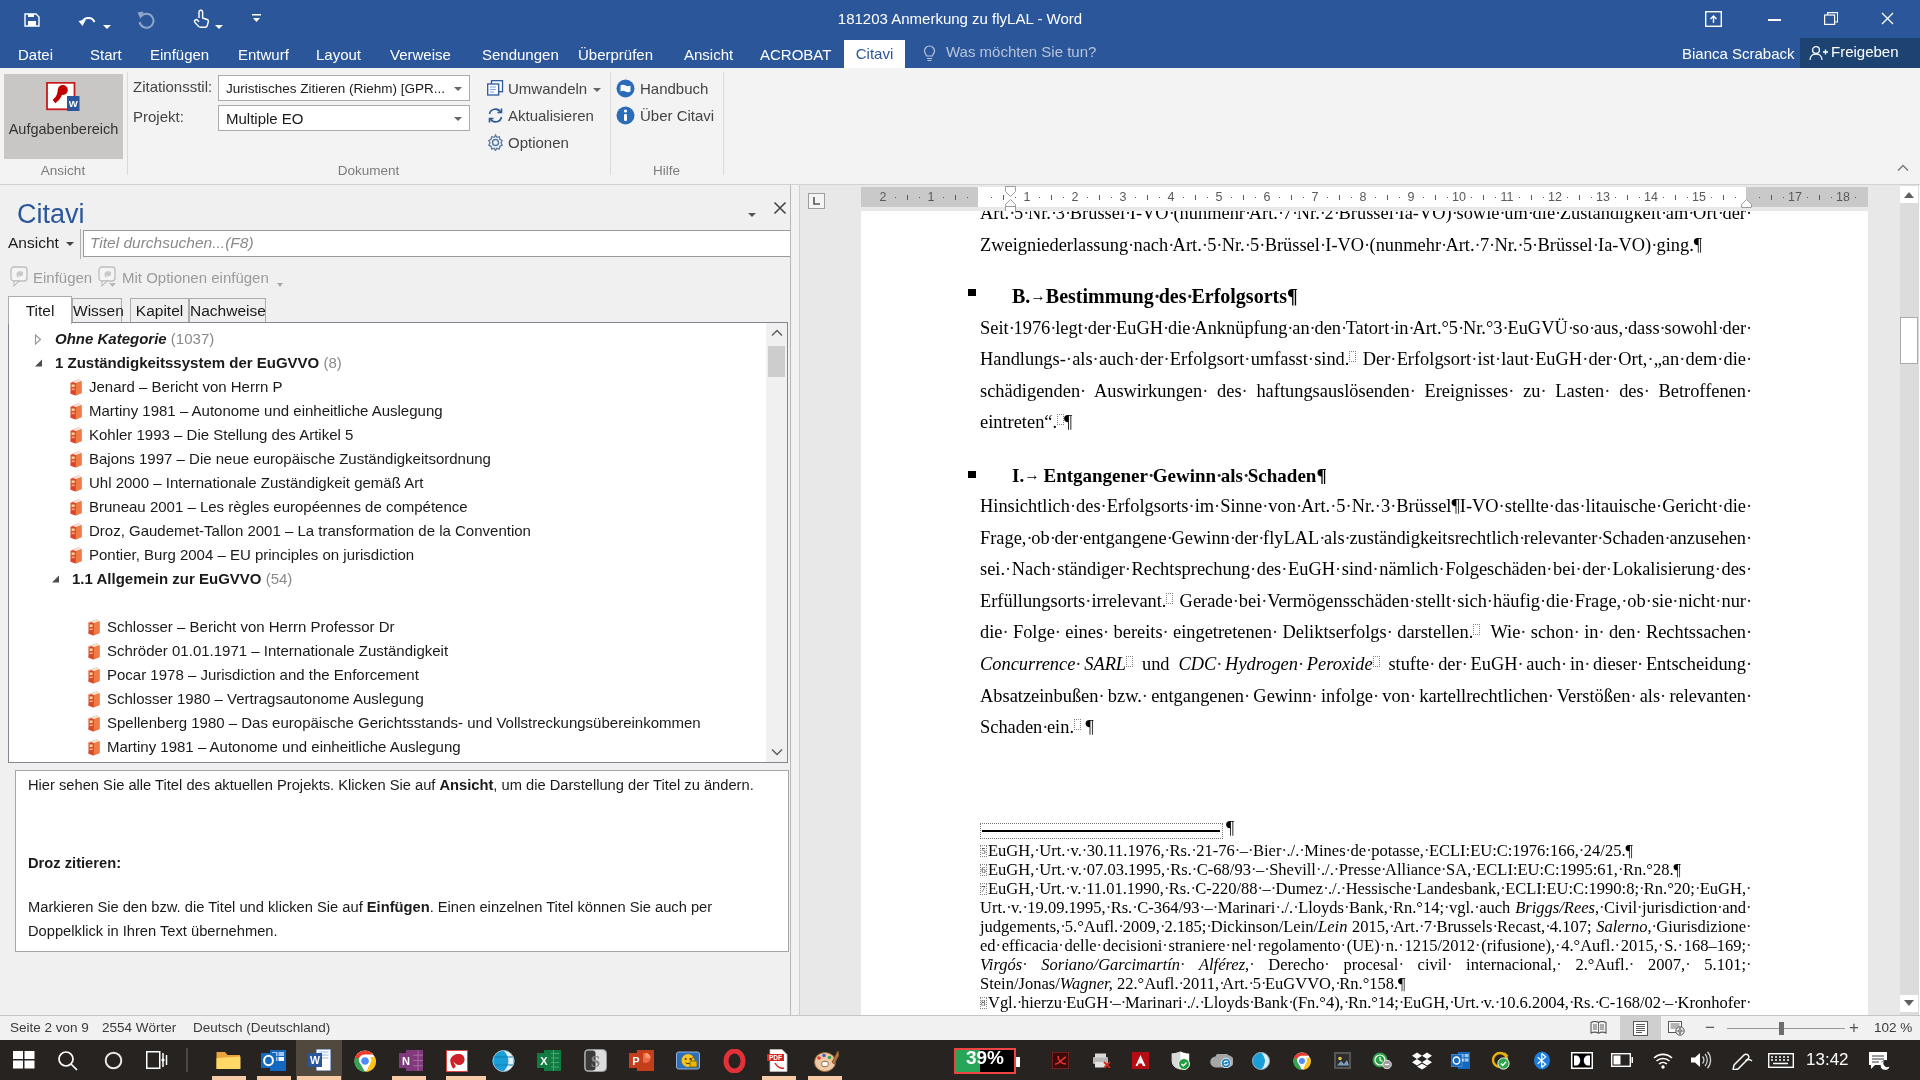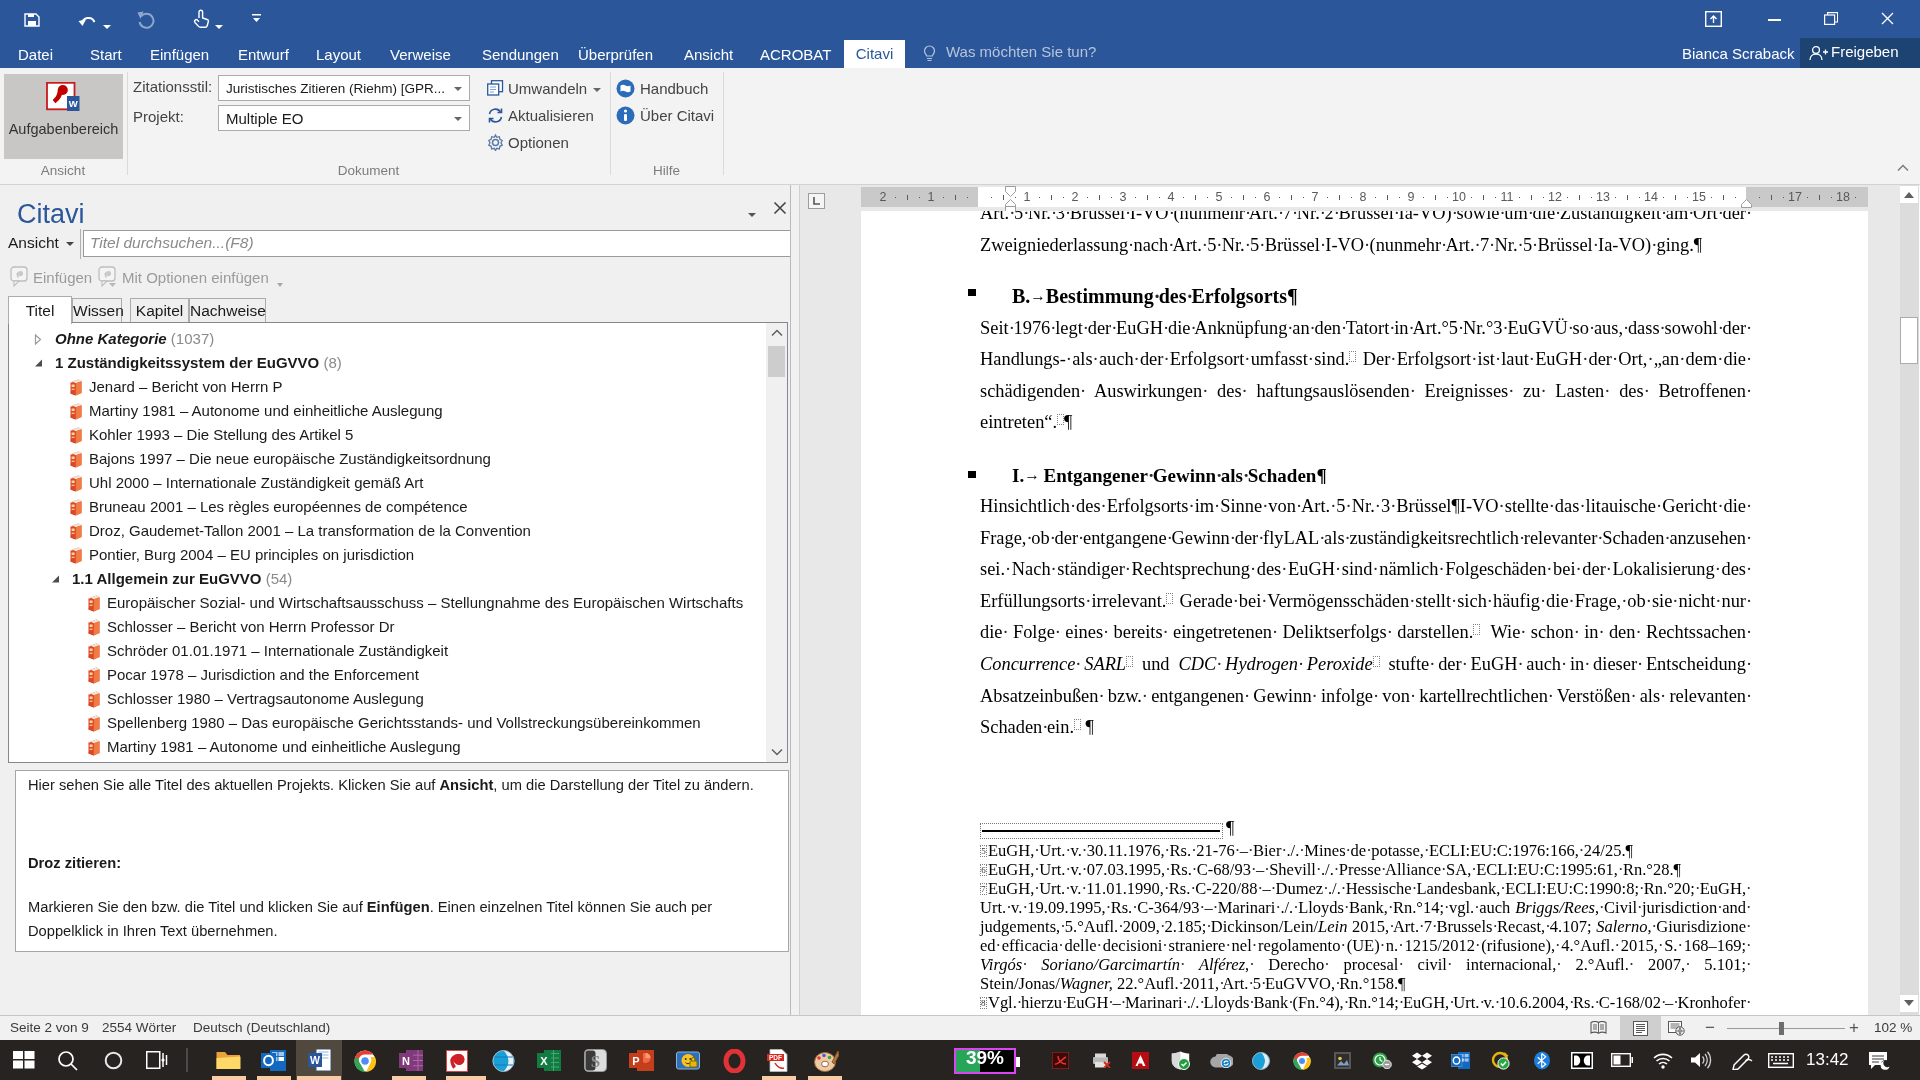--- a/index.html
+++ b/index.html
@@ -66,20 +66,21 @@
 <path d="M6.5 0.5 l-6 1 l3 6.5 z" fill="#8fa6c9"></path>
     </svg>
 <svg class="ab" style="left:193px;top:9px" width="17" height="20" viewBox="0 0 17 20">
 <path d="M6 9 V3 a1.8 1.8 0 0 1 3.6 0 V9 l4.5 1.5 a1.8 1.8 0 0 1 1.2 2.2 l-1.1 4 a2.2 2.2 0 0 1 -2.1 1.6 H7.5 a2.6 2.6 0 0 1 -2 -0.9 L2 13.5 a1.7 1.7 0 0 1 2.6 -2.2 L6 12.8" fill="none" stroke="#fff" stroke-width="1.4"></path>
     </svg>
 <div class="ab" style="left:215px;top:17px"><span class="caret" style="border-top-color:#fff"></span></div>
 <svg class="ab" style="left:252px;top:13px" width="10" height="12" viewBox="0 0 10 12">
 <rect x="0" y="1" width="9" height="1.5" fill="#fff"></rect>
       <path d="M1 5 l3.5 4 l3.5 -4 z" fill="#fff"></path>
     </svg>
+<div class="ab" id="titletext">181203 Anmerkung zu flyLAL - Word</div>
 <svg class="ab" style="left:1705px;top:11px" width="17" height="16" viewBox="0 0 17 16">
 <rect x="0.7" y="0.7" width="15.6" height="14.6" fill="none" stroke="#fff" stroke-width="1.4"></rect>
 <path d="M8.5 12 V5 M5.5 8 l3-3 l3 3" fill="none" stroke="#fff" stroke-width="1.4"></path>
     </svg>
 <div class="ab" style="left:1768px;top:19px;width:13px;height:1.5px;background:#fff"></div>
 <svg class="ab" style="left:1824px;top:12px" width="14" height="13" viewBox="0 0 14 13">
 <rect x="0.6" y="3" width="10" height="9.4" fill="none" stroke="#fff" stroke-width="1.2"></rect>
 <path d="M3.6 3 V0.6 h10 V10 h-3" fill="none" stroke="#fff" stroke-width="1.2"></path>
     </svg>
 <svg class="ab" style="left:1881px;top:12px" width="13" height="13" viewBox="0 0 13 13">
@@ -293,31 +294,20 @@
 <rect x="1.6" y="5.5" width="3" height="2.5" fill="#ffd796"></rect>
 <rect x="1.6" y="9.5" width="3" height="1.6" fill="#ffb37a"></rect>
         </svg>
         <span style="position:absolute;left:80px">Pontier, Burg 2004 – EU principles on jurisdiction</span>
       </div>
 <div class="trow" style="top:244px">
         <svg style="position:absolute;left:42px;top:7px" width="9" height="10" viewBox="0 0 9 10">
           <path d="M8 1.5 L8 8.5 L1 8.5 z" fill="#4d4d4d"></path>
         </svg>
         <span style="position:absolute;left:63px"><b>1.1 Allgemein zur EuGVVO</b> <span class="cnt">(54)</span></span>
-      </div>
-<div class="trow" style="top:268px">
-        <svg style="position:absolute;left:79px;top:4px" width="12" height="17" viewBox="0 0 12 17">
-<path d="M2.5 2.5 L8.5 0.5 L11.5 2.5 L11.5 14 L5.5 16.5 L0.5 14.5 z" fill="#e8502e"></path>
-<path d="M2.5 2.5 L8.5 0.5 L11.5 2.2 L5.8 4.3 z" fill="#f3e6d8"></path>
-<path d="M5.8 4.3 L11.5 2.2 L11.5 14 L5.5 16.5 z" fill="#f07b44"></path>
-<path d="M0.5 3.2 L0.5 14.5 L5.5 16.5 L5.8 4.3 z" fill="#d8482a"></path>
-<rect x="1.6" y="5.5" width="3" height="2.5" fill="#ffd796"></rect>
-<rect x="1.6" y="9.5" width="3" height="1.6" fill="#ffb37a"></rect>
-        </svg>
-        <span style="position:absolute;left:98px">Europäischer Sozial- und Wirtschaftsausschuss – Stellungnahme des Europäischen Wirtschafts</span>
       </div>
 <div class="trow" style="top:292px">
         <svg style="position:absolute;left:79px;top:4px" width="12" height="17" viewBox="0 0 12 17">
 <path d="M2.5 2.5 L8.5 0.5 L11.5 2.5 L11.5 14 L5.5 16.5 L0.5 14.5 z" fill="#e8502e"></path>
 <path d="M2.5 2.5 L8.5 0.5 L11.5 2.2 L5.8 4.3 z" fill="#f3e6d8"></path>
 <path d="M5.8 4.3 L11.5 2.2 L11.5 14 L5.5 16.5 z" fill="#f07b44"></path>
 <path d="M0.5 3.2 L0.5 14.5 L5.5 16.5 L5.8 4.3 z" fill="#d8482a"></path>
 <rect x="1.6" y="5.5" width="3" height="2.5" fill="#ffd796"></rect>
 <rect x="1.6" y="9.5" width="3" height="1.6" fill="#ffb37a"></rect>
         </svg>
@@ -680,21 +670,21 @@
       <path d="M8 14 c2 4 6 6 9 5" fill="none" stroke="#d6281e" stroke-width="1.4"></path>
     </svg>
 <svg class="ab" style="left:814px;top:10px" width="25" height="22" viewBox="0 0 25 22">
       <ellipse cx="11" cy="12" rx="10.5" ry="9.5" fill="#efc9a5" stroke="#9c6b3f"></ellipse>
       <ellipse cx="11" cy="14" rx="3.5" ry="2.8" fill="#fff" stroke="#9c6b3f"></ellipse>
       <circle cx="5" cy="8" r="1.8" fill="#e23d2e"></circle>
       <circle cx="10" cy="5.5" r="1.8" fill="#3e66c9"></circle>
       <circle cx="15.5" cy="7.5" r="1.8" fill="#3fa24c"></circle>
       <path d="M18 12 L24 1 l1 4 l-5 9 z" fill="#b5773f" stroke="#8a5a28"></path>
     </svg>
-<div class="ab" style="left:954px;top:8px;width:62px;height:26px;background:#000;border:2px solid #d946ef">
+<div class="ab" style="left:954px;top:8px;width:62px;height:26px;background:#000;border:2px solid #ef4444">
 <div style="position:absolute;left:0;top:0;width:24px;height:22px;background:#27a65a"></div>
 <div style="position:absolute;left:0;top:-3px;width:58px;text-align:center;font-size:19px;font-weight:bold;color:#fff">39%</div>
     </div>
 <div class="ab" style="left:1016px;top:17px;width:4px;height:10px;background:#fff"></div>
     <svg class="ab" style="left:1052px;top:12px" width="17" height="17" viewBox="0 0 17 17">
       <rect width="17" height="17" fill="#3a0b08" stroke="#a33"></rect>
       <path d="M3 12 c3 1 8 -6 11 -7 M6 4 c0 4 3 8 8 8" fill="none" stroke="#e33" stroke-width="1.5"></path>
     </svg>
 <svg class="ab" style="left:1092px;top:13px" width="19" height="15" viewBox="0 0 19 15">
       <rect x="1" y="4" width="15" height="7" rx="1" fill="#b9b9b9"></rect>

